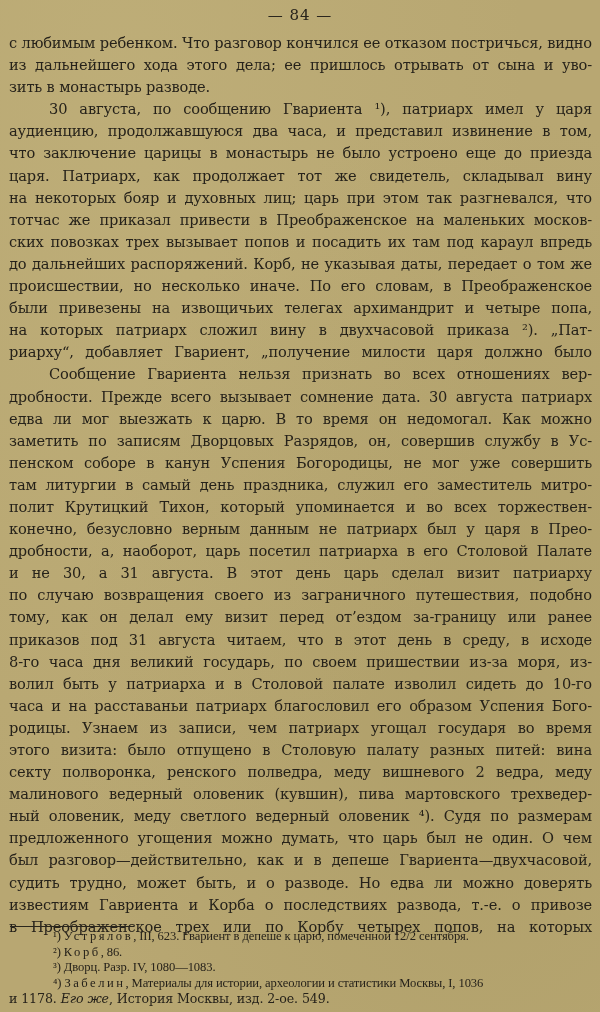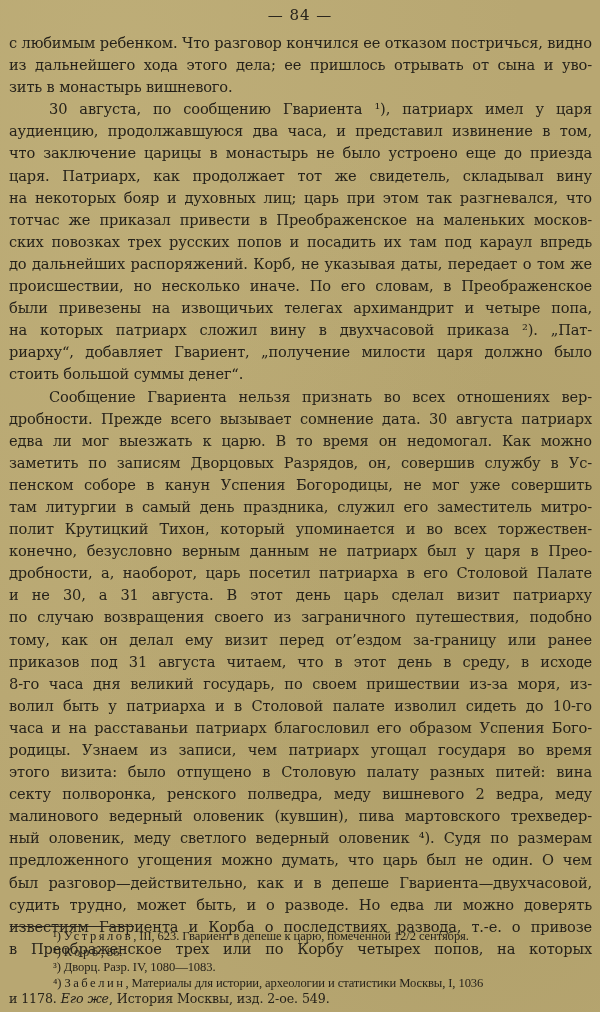--- a/index.html
+++ b/index.html
@@ -44,34 +44,33 @@
   .ital { font-style: italic; text-align: center; }
 </style>
 </head>
 <body>
 
 <div class="page-number">— 84 —</div>
 
 <div class="body-text">
   <span class="line">с любимым ребенком. Что разговор кончился ее отказом постричься, видно</span>
   <span class="line">из дальнейшего хода этого дела; ее пришлось отрывать от сына и уво-</span>
-  <span class="line last">зить в монастырь вишневого.</span>
+  <span class="line last">зить в монастырь разводе.</span>
   <span class="line indent">30 августа, по сообщению Гвариента ¹), патриарх имел у царя</span>
   <span class="line">аудиенцию, продолжавшуюся два часа, и представил извинение в том,</span>
   <span class="line">что заключение царицы в монастырь не было устроено еще до приезда</span>
   <span class="line">царя. Патриарх, как продолжает тот же свидетель, складывал вину</span>
   <span class="line">на некоторых бояр и духовных лиц; царь при этом так разгневался, что</span>
   <span class="line">тотчас же приказал привести в Преображенское на маленьких москов-</span>
-  <span class="line">ских повозках трех русских попов и посадить их там под караул впредь</span>
+  <span class="line">ских повозках трех вызывает попов и посадить их там под караул впредь</span>
   <span class="line">до дальнейших распоряжений. Корб, не указывая даты, передает о том же</span>
   <span class="line">происшествии, но несколько иначе. По его словам, в Преображенское</span>
   <span class="line">были привезены на извощичьих телегах архимандрит и четыре попа,</span>
   <span class="line">на которых патриарх сложил вину в двухчасовой приказа ²). „Пат-</span>
   <span class="line">риарху“, добавляет Гвариент, „получение милости царя должно было</span>
-  <span class="line last">стоить большой суммы денег“.</span>
   <span class="line indent">Сообщение Гвариента нельзя признать во всех отношениях вер-</span>
   <span class="line">дробности. Прежде всего вызывает сомнение дата. 30 августа патриарх</span>
   <span class="line">едва ли мог выезжать к царю. В то время он недомогал. Как можно</span>
   <span class="line">заметить по записям Дворцовых Разрядов, он, совершив службу в Ус-</span>
   <span class="line">пенском соборе в канун Успения Богородицы, не мог уже совершить</span>
   <span class="line">там литургии в самый день праздника, служил его заместитель митро-</span>
   <span class="line">полит Крутицкий Тихон, который упоминается и во всех торжествен-</span>
   <span class="line">конечно, безусловно верным данным не патриарх был у царя в Прео-</span>
   <span class="line">дробности, а, наоборот, царь посетил патриарха в его Столовой Палате</span>
   <span class="line">и не 30, а 31 августа. В этот день царь сделал визит патриарху</span>

